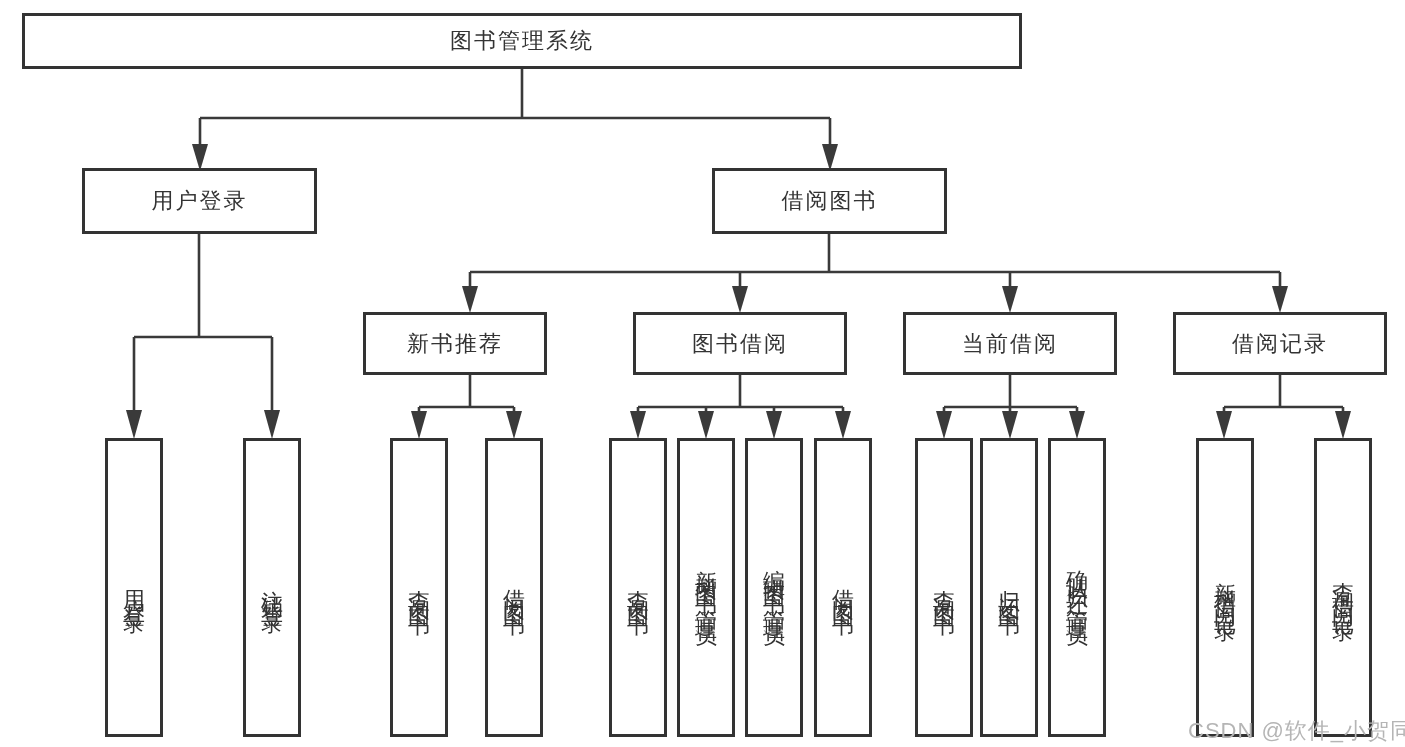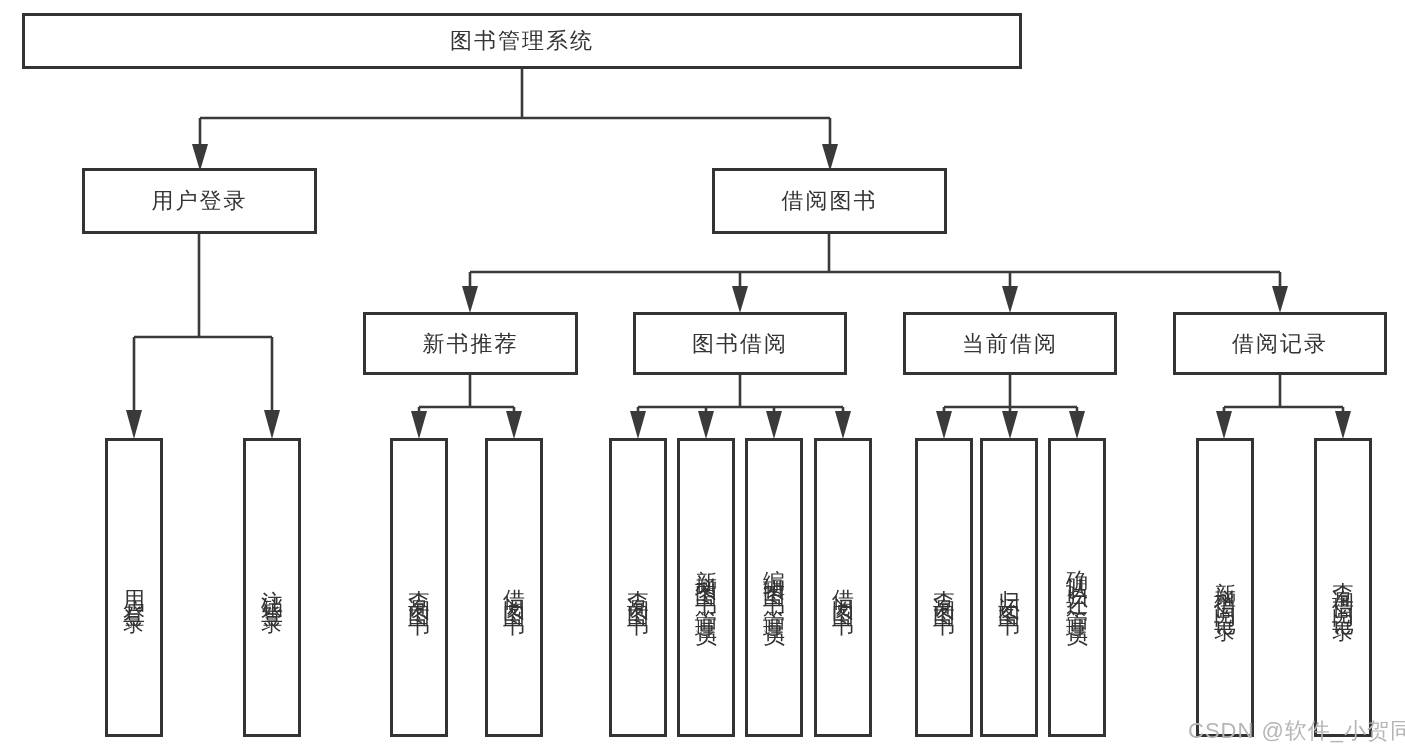--- a/index.html
+++ b/index.html
@@ -73,21 +73,21 @@
       <polygon points="1216,411 1232,411 1224,439"></polygon>
       <polygon points="1335,411 1351,411 1343,439"></polygon>
     </g>
   </svg>
 
   <div class="box hbox" style="left:22px;top:13px;width:1000px;height:56px;">图书管理系统</div>
 
   <div class="box hbox" style="left:82px;top:168px;width:235px;height:66px;">用户登录</div>
   <div class="box hbox" style="left:712px;top:168px;width:235px;height:66px;">借阅图书</div>
 
-  <div class="box hbox" style="left:363px;top:312px;width:215px;height:63px;">新书推荐</div>
+  <div class="box hbox" style="left:363px;top:312px;width:184px;height:63px;">新书推荐</div>
   <div class="box hbox" style="left:903px;top:312px;width:214px;height:63px;">当前借阅</div>
   <div class="box hbox" style="left:633px;top:312px;width:214px;height:63px;">图书借阅</div>
   <div class="box hbox" style="left:1173px;top:312px;width:214px;height:63px;">借阅记录</div>
 
   <div class="box vbox" style="left:105px;top:438px;width:58px;height:299px;">用户登录</div>
   <div class="box vbox" style="left:243px;top:438px;width:58px;height:299px;">注销登录</div>
 
   <div class="box vbox" style="left:390px;top:438px;width:58px;height:299px;">查询图书</div>
   <div class="box vbox" style="left:485px;top:438px;width:58px;height:299px;">借阅图书</div>
 

